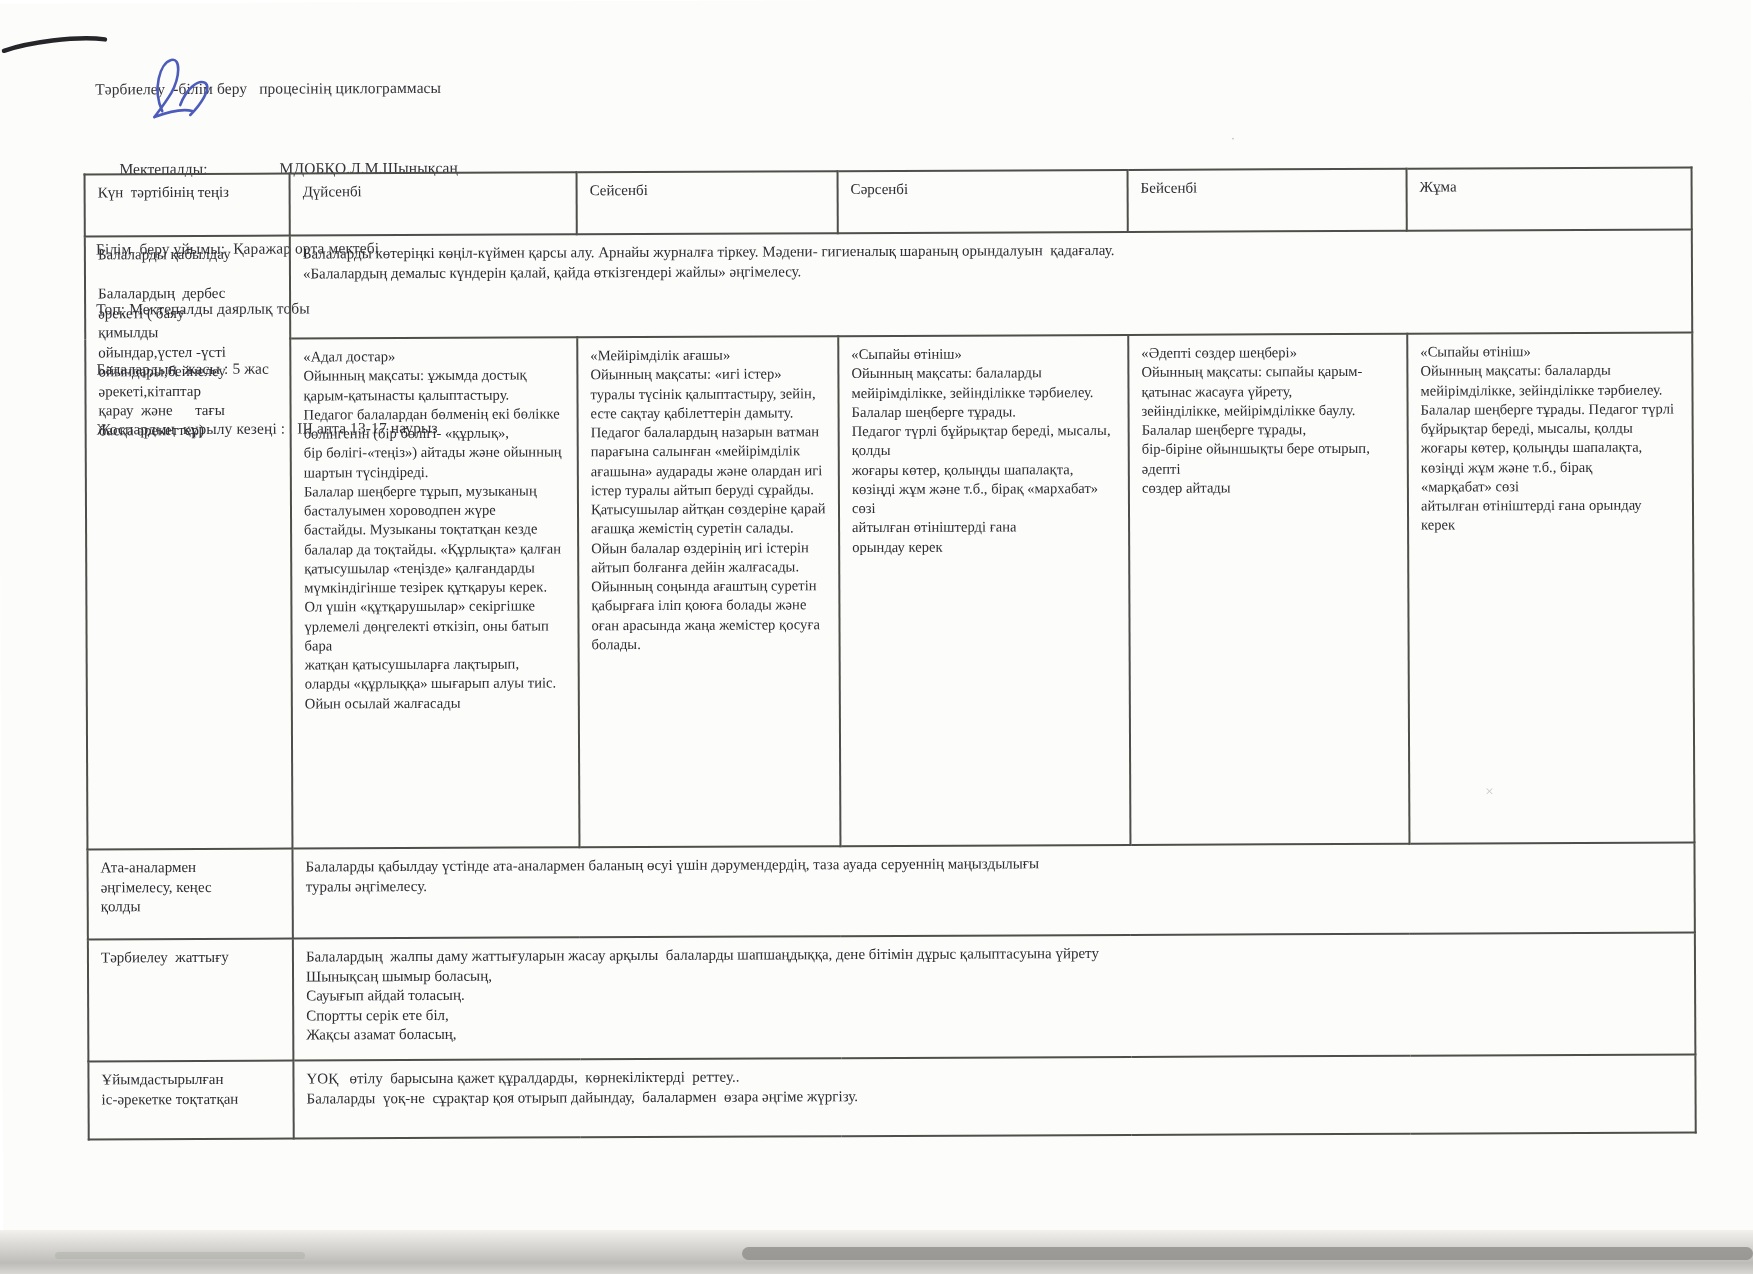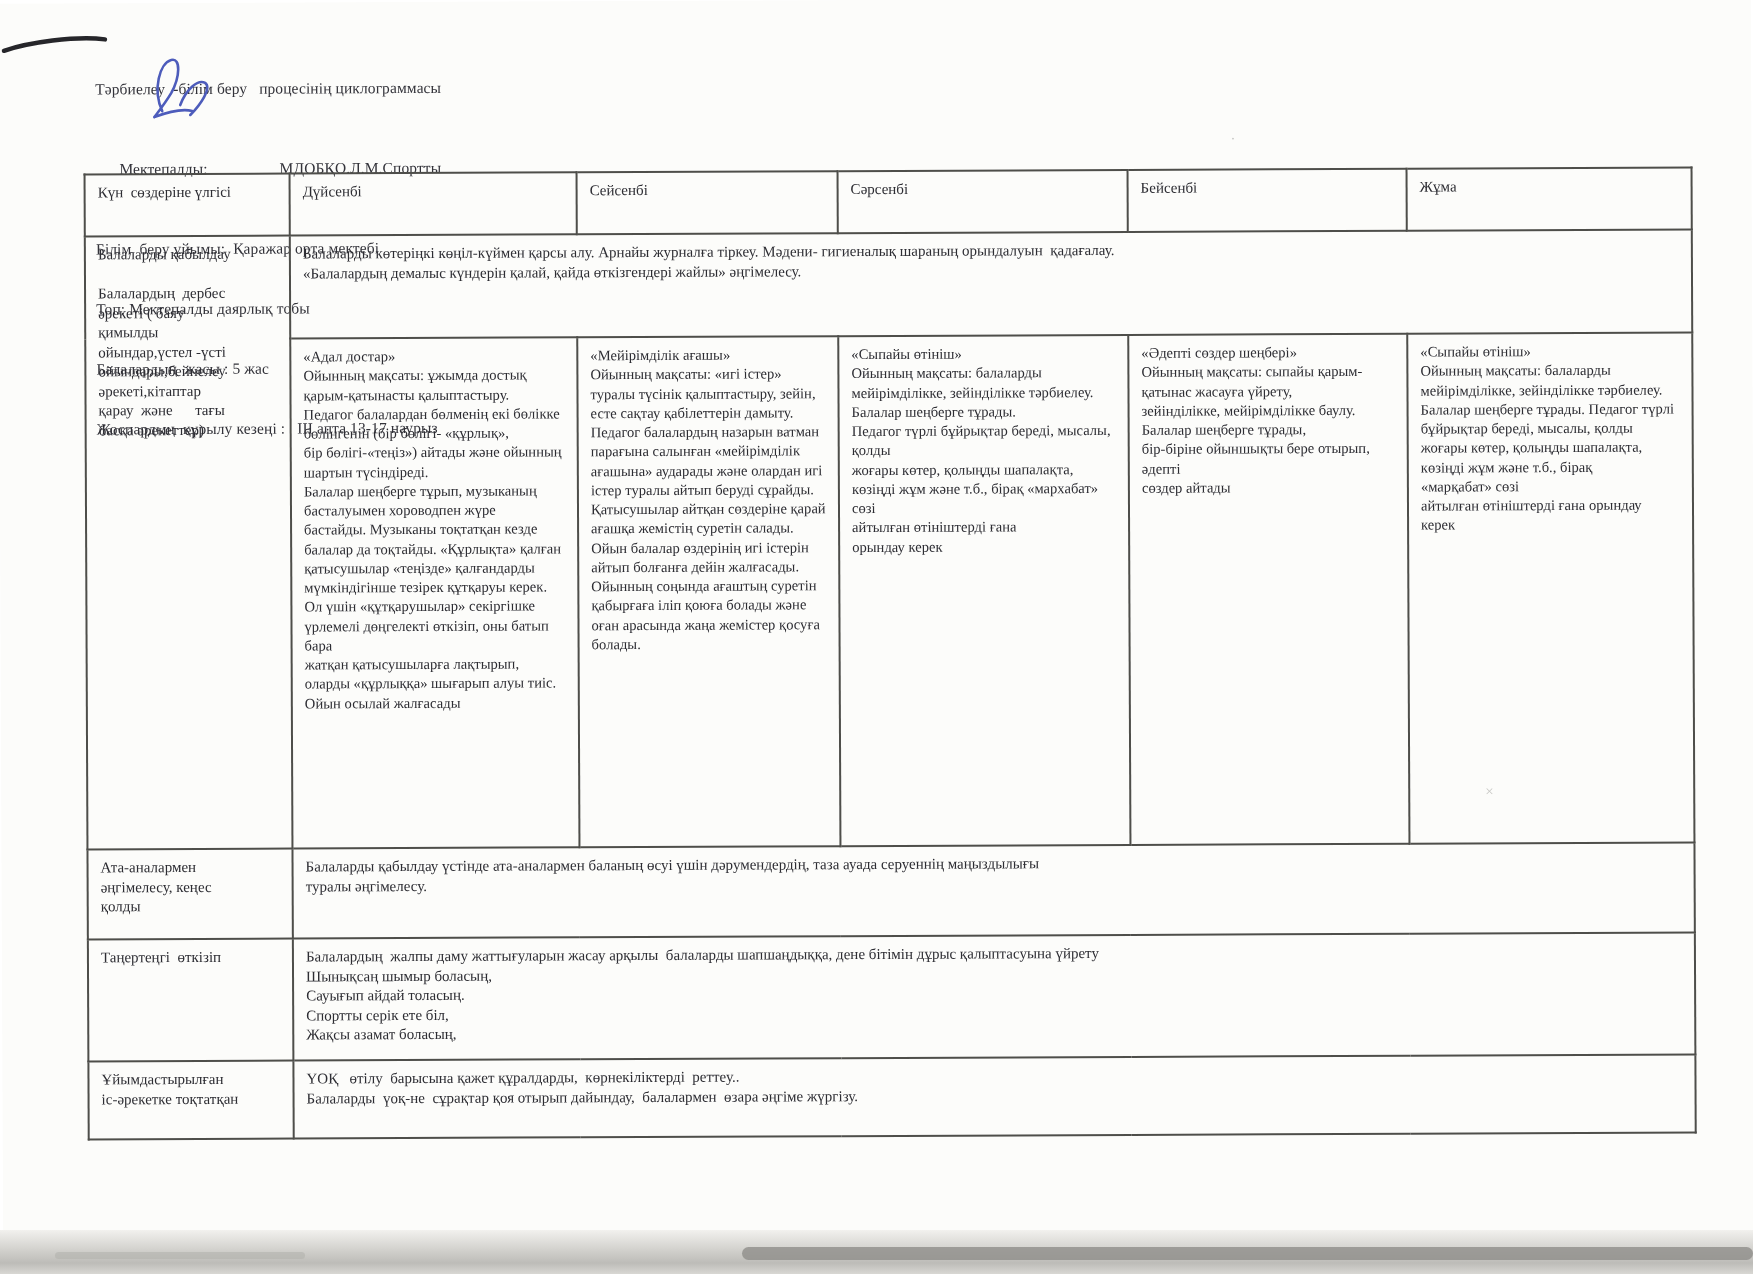--- a/index.html
+++ b/index.html
@@ -58,21 +58,21 @@
 
 <div class="sheet">
 
   <svg class="pen-stroke" width="112" height="32" viewBox="0 0 112 32">
     <path d="M4 23 C 28 15, 76 8, 105 12" fill="none" stroke-width="4.5" stroke-linecap="round" stroke="#26262a"></path>
   </svg>
 
   <div class="doc-header">
     <div>Тәрбиелеу  -білім беру   процесінің циклограммасы</div>
     <div>
-      <span>Мектепалды:</span><span class="approve-gap"></span><span>МДОБҚО.Л.М.Спортты</span>
+      <span>Мектепалды:</span><span class="approve-gap"></span><span>МДОБҚО.Л.М.Шынықсаң</span>
     </div>
     <div>Білім  беру ұйымы:  Қаражар орта мектебі</div>
     <div>Топ: Мектепалды даярлық тобы</div>
     <div>Балалардың  жасы : 5 жас</div>
     <div>Жоспардың  құрылу кезеңі :   ІІІ апта 13-17 наурыз</div>
   </div>
 
   <svg class="signature" width="120" height="70" viewBox="0 0 120 70">
     <path d="M22 58 C 12 36, 20 10, 31 7 C 41 4, 40 24, 31 40 C 25 50, 17 60, 14 64 M40 52 C 46 36, 58 26, 65 30 C 72 35, 60 52, 50 62 M14 64 C 30 58, 44 56, 52 58" fill="none" stroke-width="2.6" stroke-linecap="round" stroke="#4d5cbb"></path>
   </svg>
@@ -84,21 +84,21 @@
     <colgroup>
       <col style="width:205px">
         <col style="width:287px">
         <col style="width:261px">
       <col style="width:290px">
         <col style="width:279px">
         <col style="width:285px">
     </colgroup>
     <tbody>
         <tr style="height:62px">
-      <th>Күн  сөздеріне үлгісі</th>
+      <th>Күн  тәртібінің теңіз</th>
       <th>Дүйсенбі</th>
       <th>Сейсенбі</th>
       <th>Сәрсенбі</th>
       <th>Бейсенбі</th>
       <th>Жұма</th>
     </tr>
     <tr style="height:103px">
       <td rowspan="2">Балаларды қабылдау
 
 Балалардың  дербес
@@ -149,21 +149,21 @@
 керек</td>
     </tr>
     <tr style="height:90px">
       <td>Ата-аналармен
 әңгімелесу, кеңес
 қолды</td>
       <td colspan="5">Балаларды қабылдау үстінде ата-аналармен баланың өсуі үшін дәрумендердің, таза ауада серуеннің маңыздылығы
 туралы әңгімелесу.</td>
     </tr>
     <tr style="height:122px">
-      <td>Таңертеңгі  өткізіп</td>
+      <td>Тәрбиелеу  жаттығу</td>
       <td colspan="5">Балалардың  жалпы даму жаттығуларын жасау арқылы  балаларды шапшаңдыққа, дене бітімін дұрыс қалыптасуына үйрету
 Шынықсаң шымыр боласың,
 Сауығып айдай толасың.
 Спортты серік ете біл,
 Жақсы азамат боласың,</td>
     </tr>
     <tr style="height:78px">
       <td>Ұйымдастырылған
 іс-әрекетке тоқтатқан</td>
       <td colspan="5" class="center-text">ҮОҚ   өтілу  барысына қажет құралдарды,  көрнекіліктерді  реттеу..

